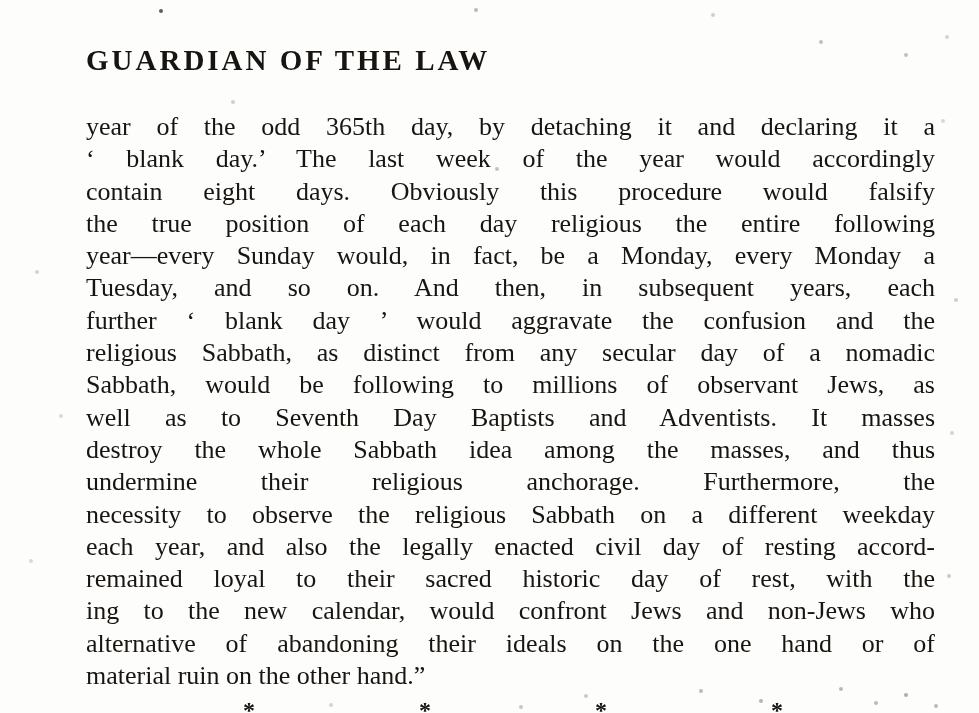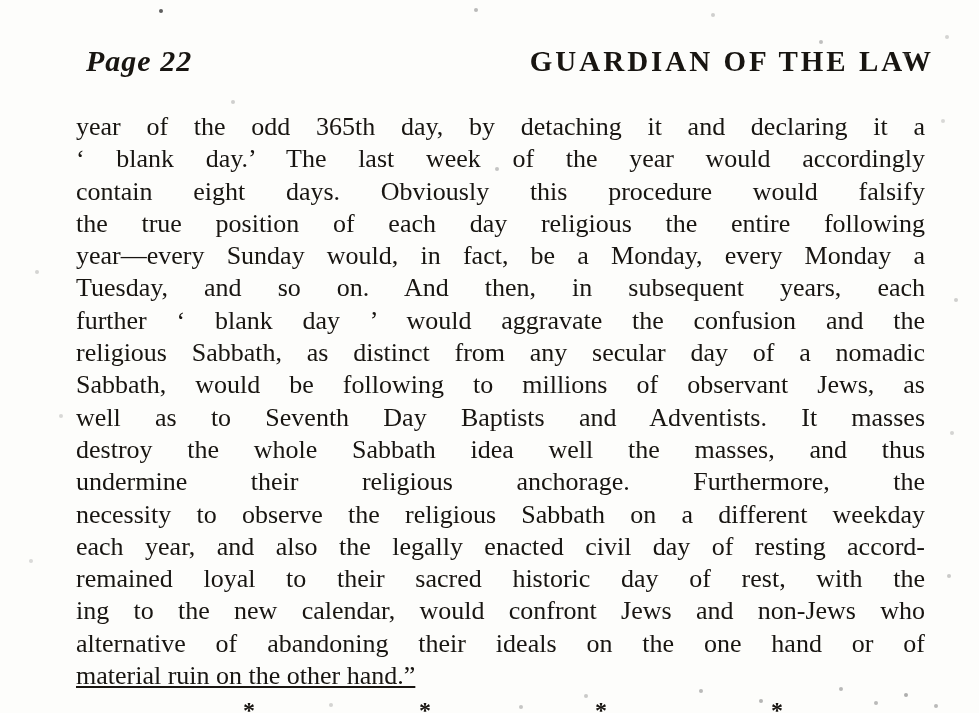--- a/index.html
+++ b/index.html
@@ -33,34 +33,33 @@
     letter-spacing: 1px;
   }
   .title {
     font-weight: 700;
     font-size: 29px;
     letter-spacing: 3px;
     white-space: nowrap;
   }
   .bodytext {
     position: absolute;
-    left: 76px; top: 111px;
+    left: 86px; top: 111px;
     width: 849px;
     font-size: 26px;
     line-height: 32.3px;
     font-weight: 500;
   }
   .line {
     text-align: justify;
     text-align-last: justify;
     white-space: normal;
   }
   .line.last {
     text-align-last: left;
-    text-decoration: underline;
   }
   .sep {
     position: absolute;
     top: 698px;
     left: 243px;
     width: 540px;
     display: flex;
     justify-content: space-between;
     font-size: 24px;
     font-weight: 700;
@@ -97,36 +96,35 @@
       585px 695px 0 1px rgba(140,140,140,.45),
       520px 706px 0 1px rgba(130,130,130,.45),
       330px 704px 0 1px rgba(150,150,150,.4);
   }
 </style>
 </head>
 <body>
 
 <div class="page">
   <div class="header">
-    <span class="pageno">Page 22</span>
     <span class="title">GUARDIAN OF THE LAW</span>
   </div>
 
   <div class="bodytext">
       <div class="line">year of the odd 365th day, by detaching it and declaring it a</div>
       <div class="line">‘ blank day.’ The last week of the year would accordingly</div>
       <div class="line">contain eight days. Obviously this procedure would falsify</div>
       <div class="line">the true position of each day religious the entire following</div>
       <div class="line">year—every Sunday would, in fact, be a Monday, every Monday a</div>
       <div class="line">Tuesday, and so on. And then, in subsequent years, each</div>
       <div class="line">further ‘ blank day ’ would aggravate the confusion and the</div>
       <div class="line">religious Sabbath, as distinct from any secular day of a nomadic</div>
       <div class="line">Sabbath, would be following to millions of observant Jews, as</div>
       <div class="line">well as to Seventh Day Baptists and Adventists. It masses</div>
-      <div class="line">destroy the whole Sabbath idea well the masses, and thus</div>
+      <div class="line">destroy the whole Sabbath idea among the masses, and thus</div>
       <div class="line">undermine their religious anchorage. Furthermore, the</div>
       <div class="line">necessity to observe the religious Sabbath on a different weekday</div>
       <div class="line">each year, and also the legally enacted civil day of resting accord-</div>
       <div class="line">remained loyal to their sacred historic day of rest, with the</div>
       <div class="line">ing to the new calendar, would confront Jews and non-Jews who</div>
       <div class="line">alternative of abandoning their ideals on the one hand or of</div>
       <div class="line last">material ruin on the other hand.”</div>
     </div>
 
   <div class="sep">

